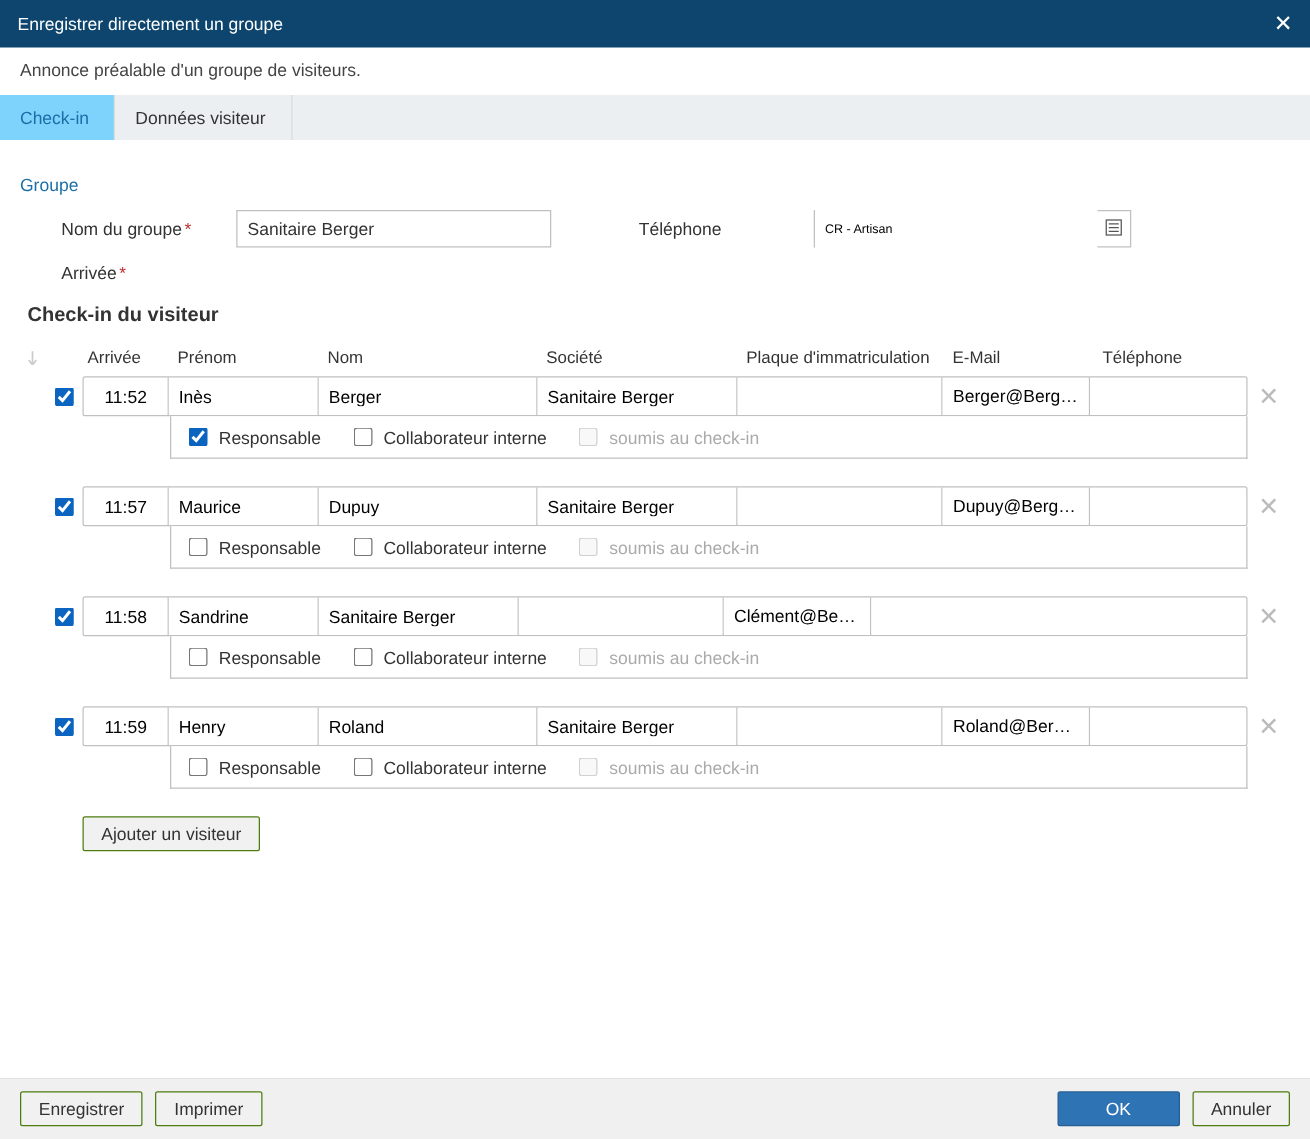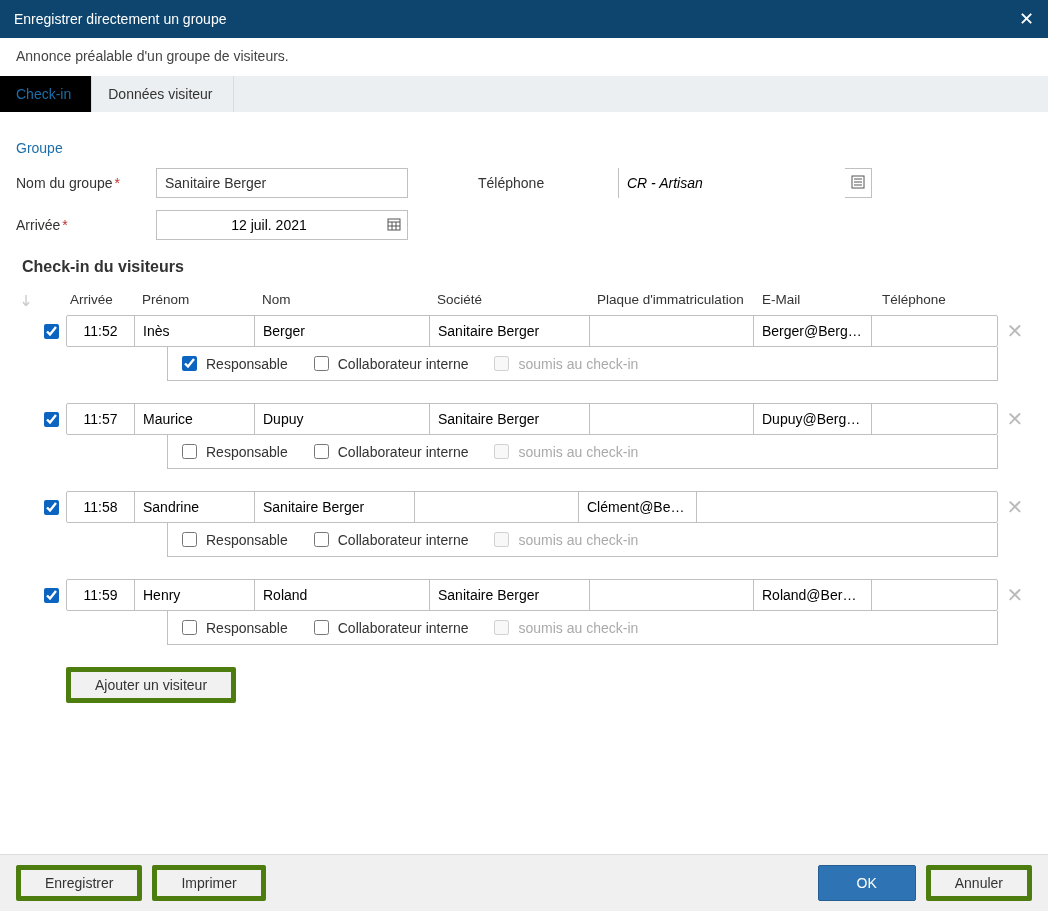--- a/index.html
+++ b/index.html
@@ -46,35 +46,36 @@
     background:var(--grey-bg);
     padding-left:0;
   }
   .tab{
     padding:10px 20px 10px 16px;
     cursor:pointer;
     color:#333;
     border-right:1px solid #dcdcdc;
   }
   .tab.active{
-    background:#000000;
+    background:#7dd3fc;
     color:var(--blue-link);
     border-right:1px solid #dcdcdc;
   }
   .content{
     padding:18px 16px 10px 16px;
   }
   .section-title{
     color:var(--blue-link);
     padding:10px 0 12px 0;
   }
   .form-row{
     display:flex;
     align-items:center;
     margin-bottom:12px;
+    margin-left:33px;
   }
   .form-row .label{
     width:140px;
   }
   .req{color:#c03030;margin-left:2px;}
   .text-input{
     height:30px;
     border:1px solid var(--grey-border);
     padding:0 8px;
     font-size:14px;
@@ -85,23 +86,22 @@
     width:254px;
     position:relative;
     display:flex;
     align-items:center;
   }
   .category-input input{
     border:none;
     outline:none;
     flex:1;
     height:42px;
-    font-size:14px;
+    font-size:10px;
     padding:0 8px;
-    font-style:italic;
   }
   .category-input .picker-icon,
   .date-input .picker-icon{
     width:26px;
     text-align:center;
     cursor:pointer;
     font-size:14px;
     color:#555;
   }
   .date-input{
@@ -207,43 +207,42 @@
   }
   .vis-flags{
     flex:1;
     margin-right:34px;
     border:1px solid var(--grey-border);
     border-top:none;
     background:#fff;
     padding:6px 10px;
     display:flex;
     gap:22px;
-    margin-left:31px;
   }
   .flag{
     display:flex;
     align-items:center;
     gap:6px;
     font-size:14px;
   }
   .flag.disabled{color:#aaa;}
   input[type=checkbox]{
     width:15px;
     height:15px;
     accent-color:var(--blue-check);
     cursor:pointer;
   }
   input[type=checkbox]:disabled{cursor:default;}
   .add-btn-row{
     margin:8px 0 0 50px;
   }
   .btn{
-    border:5px solid #4d7c0f;
+    border:1px solid #4d7c0f;
     background:#f1f1f1;
-    padding:5px 24px;
+    padding:5px 14px;
     font-size:14px;
     cursor:pointer;
     border-radius:2px;
     color:#333;
   }
   .footer{
     position:fixed;
     bottom:0;
     left:0;
     width:1048px;
@@ -297,35 +296,23 @@
             <line x1="3" y1="10" x2="11" y2="10" stroke="#555"></line>
           </svg>
       </div>
     </div>
   </div>
 
   <div class="form-row">
     <div class="label">
       <span>Arrivée</span><span class="req">*</span>
     </div>
-    <div class="date-input">
-      <input value="12 juil. 2021" style="">
-      <div class="picker-icon">
-        <svg width="14" height="14" viewBox="0 0 14 14">
-            <rect x="1" y="2" width="12" height="11" fill="none" stroke="#555"></rect>
-            <line x1="1" y1="5" x2="13" y2="5" stroke="#555"></line>
-            <line x1="5" y1="5" x2="5" y2="13" stroke="#555"></line>
-            <line x1="9" y1="5" x2="9" y2="13" stroke="#555"></line>
-            <line x1="1" y1="9" x2="13" y2="9" stroke="#555"></line>
-          </svg>
-      </div>
-    </div>
   </div>
 
-  <div class="visitor-heading">Check-in du visiteurs</div>
+  <div class="visitor-heading">Check-in du visiteur</div>
 
   <div class="table-head">
     <div class="col-sort">
       <svg class="sort-arrow-svg" viewBox="0 0 10 12">
           <path d="M5 12 L5 1 M5 12 L2 8 M5 12 L8 8" stroke="#ccc" stroke-width="1.4" fill="none"></path>
         </svg>
     </div>
     <div class="col-chk"></div>
     <div class="col-arr">Arrivée</div>
     <div class="col-fn">Prénom</div>

